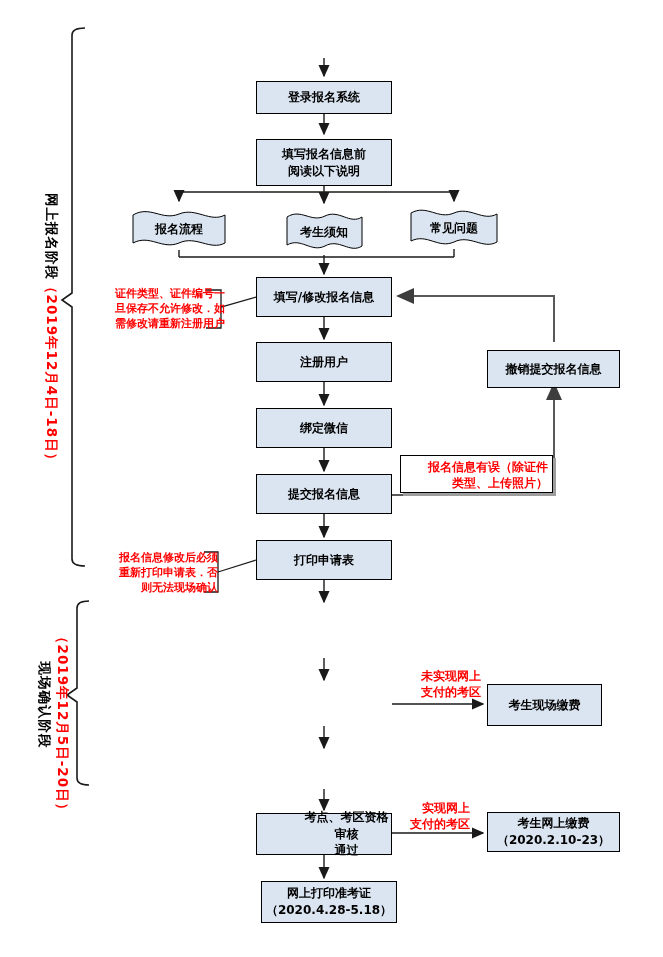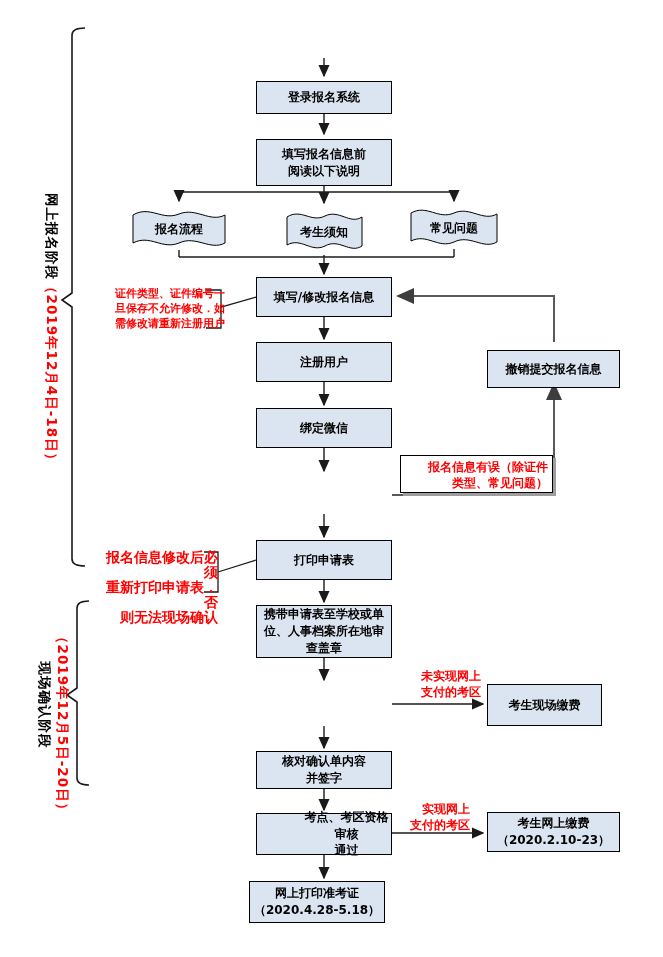--- a/index.html
+++ b/index.html
@@ -16,28 +16,28 @@
   }
   .doc-label{
     position:absolute;z-index:1;display:flex;align-items:center;justify-content:center;
     font-weight:bold;font-size:12px;color:#000;text-align:left;
   }
   .note{
     position:absolute;z-index:2;color:#ff0000;font-weight:bold;font-size:12px;
     line-height:1.32;white-space:pre-line;text-align:right;
   }
   .note-cert{left:97px;top:286px;width:128px;font-size:11px;line-height:15px;}
-  .note-reprint{left:98px;top:550px;width:120px;font-size:14px;line-height:15px;}
+  .note-reprint{left:98px;top:550px;width:120px;font-size:11px;line-height:15px;}
   .note-error{
     left:400px;top:455px;width:153px;height:38px;box-sizing:border-box;
     background:#fff;border:1px solid #000;box-shadow:3px 3px 0 #9e9e9e;
     padding:3px 4px 3px 10px;line-height:16px;
   }
   .note-pay-offline{left:421px;top:668px;line-height:16px;}
-  .note-pay-online{left:410px;top:801px;line-height:16px;}
+  .note-pay-online{left:410px;top:801px;line-height:16px;font-family:Liberation Mono, monospace;}
   .stage{
     position:absolute;z-index:1;transform:rotate(90deg);transform-origin:0 0;
     font-weight:bold;font-size:13.5px;color:#000;letter-spacing:1px;white-space:nowrap;
   }
   .stage1{left:62px;top:193px;width:220px;height:20px;line-height:20px;}
   .stage2{left:72px;top:630px;width:150px;height:36px;line-height:18px;}
   .stage .red{color:#ff0000;}
   .stage2 .line2{text-align:center;}
 </style>
 </head>
@@ -121,42 +121,38 @@
   <div class="node" style="left:256px;top:139px;width:136px;height:47px;">填写报名信息前
 阅读以下说明</div>
 
   <div class="doc-label" style="left:130px;top:207px;width:98px;height:44px;">报名流程</div>
   <div class="doc-label" style="left:284px;top:210px;width:80px;height:44px;">考生须知</div>
   <div class="doc-label" style="left:408px;top:206px;width:92px;height:44px;">常见问题</div>
 
   <div class="node" style="left:256px;top:277px;width:136px;height:40px;">填写/修改报名信息</div>
   <div class="node" style="left:256px;top:342px;width:136px;height:40px;">注册用户</div>
   <div class="node" style="left:256px;top:408px;width:136px;height:40px;">绑定微信</div>
+  <div class="node" style="left:256px;top:474px;width:136px;height:40px;">提交报名信息</div>
   <div class="node" style="left:256px;top:540px;width:136px;height:40px;">打印申请表</div>
-  <div class="node" style="left:256px;top:605px;width:136px;height:53px;">携带申请表至学校或单
-位、人事档案所在地审
-查盖章</div>
-  <div class="node" style="left:256px;top:751px;width:136px;height:38px;">核对确认单内容
-并签字</div>
   <div class="node" style="left:256px;top:813px;width:136px;height:42px;padding-left:45px;">考点、考区资格审核
 通过</div>
-  <div class="node" style="left:249px;top:881px;width:136px;height:42px;">网上打印准考证
+  <div class="node" style="left:261px;top:881px;width:136px;height:42px;">网上打印准考证
 （2020.4.28-5.18）</div>
 
   <div class="node" style="left:487px;top:342px;width:133px;height:38px;margin-top:8px;">撤销提交报名信息</div>
   <div class="node" style="left:487px;top:684px;width:115px;height:42px;">考生现场缴费</div>
   <div class="node" style="left:487px;top:812px;width:133px;height:40px;">考生网上缴费
 （2020.2.10-23）</div>
 
   <div class="note note-cert">证件类型、证件编号一
 旦保存不允许修改．如
 需修改请重新注册用户</div>
   <div class="note note-reprint">报名信息修改后必须
 重新打印申请表．否
 则无法现场确认</div>
   <div class="note note-error">报名信息有误（除证件
-类型、常见问题）</div>
+类型、上传照片）</div>
   <div class="note note-pay-offline">未实现网上
 支付的考区</div>
   <div class="note note-pay-online">实现网上
 支付的考区</div>
 
 </div>
 
 </body></html>

